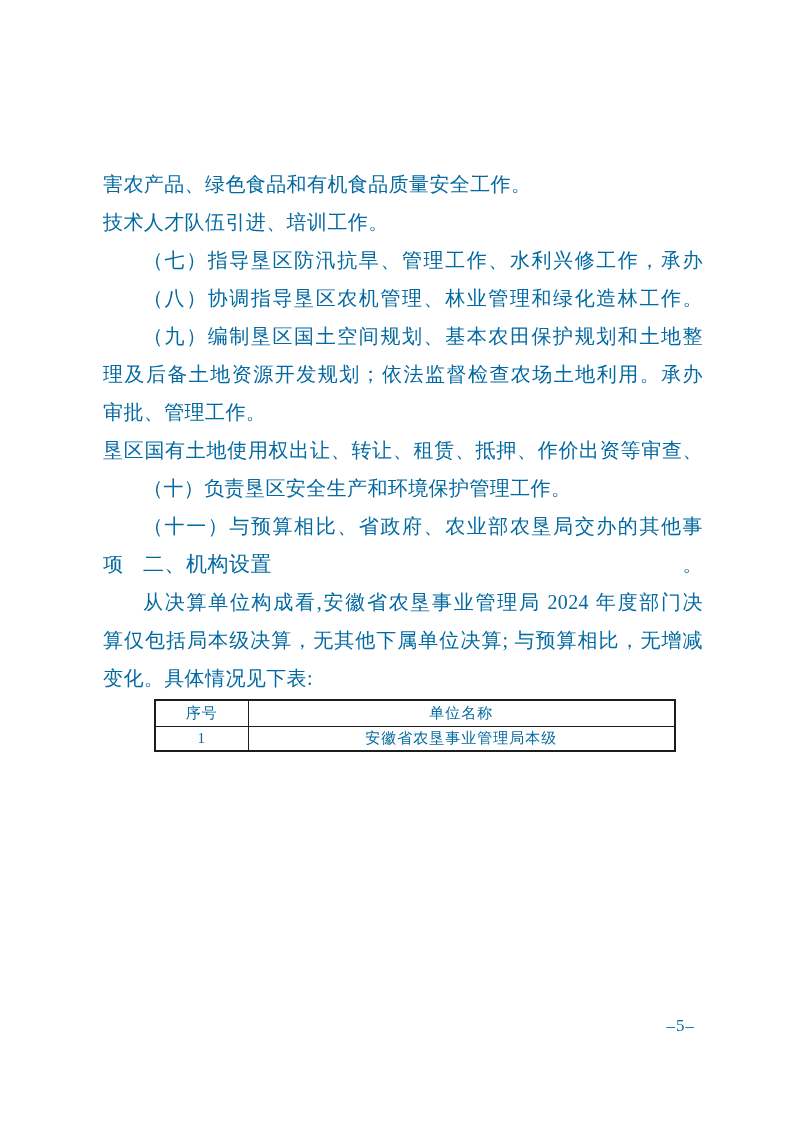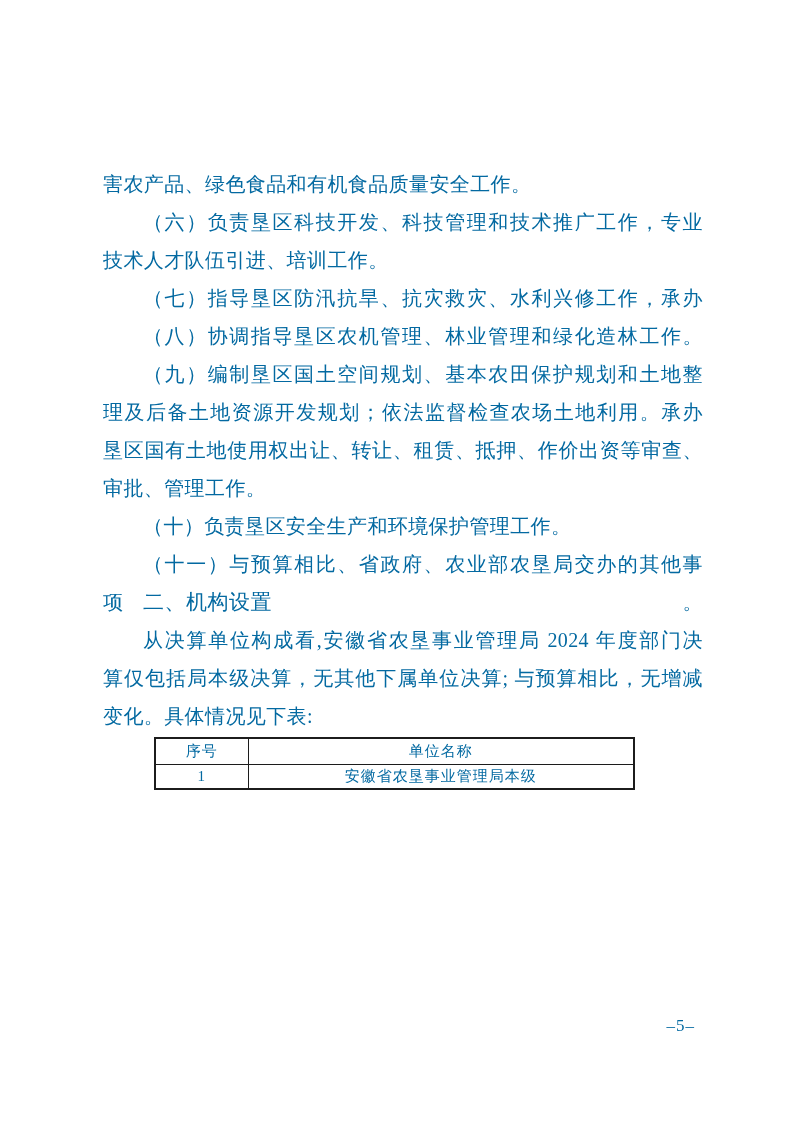--- a/index.html
+++ b/index.html
@@ -41,21 +41,21 @@
     font-family: "Liberation Sans", "DejaVu Sans", sans-serif;
     font-weight: normal;
     font-size: 21px;
     letter-spacing: 0.5px;
   }
   .unit-table {
     border-collapse: collapse;
     table-layout: fixed;
     margin-left: 51px;
     margin-top: 2px;
-    width: 481px;
+    width: 522px;
     border: 2px solid #1c1c1c;
   }
   .unit-table col.col-seq { width: 93px; }
   .unit-table th, .unit-table td {
     border: 1px solid #1c1c1c;
     font-size: 15px;
     font-weight: normal;
     text-align: center;
     vertical-align: middle;
     padding: 0;
@@ -72,28 +72,27 @@
     line-height: 20px;
   }
 </style>
 </head>
 <body>
 
 <div class="page">
   <div class="content">
     <div id="lines">
         <div class="line">害农产品、绿色食品和有机食品质量安全工作。</div>
-        <div class="line indent fill">（六）负责垦区科技开发、科技管理和技术推广工作，专业</div>
         <div class="line">技术人才队伍引进、培训工作。</div>
-        <div class="line indent fill">（七）指导垦区防汛抗旱、抗灾救灾、水利兴修工作，承办</div>
+        <div class="line indent fill">（七）指导垦区防汛抗旱、管理工作、水利兴修工作，承办</div>
         <div class="line indent fill">（八）协调指导垦区农机管理、林业管理和绿化造林工作。</div>
         <div class="line indent fill">（九）编制垦区国土空间规划、基本农田保护规划和土地整</div>
         <div class="line fill">理及后备土地资源开发规划；依法监督检查农场土地利用。承办</div>
+        <div class="line">审批、管理工作。</div>
         <div class="line fill">垦区国有土地使用权出让、转让、租赁、抵押、作价出资等审查、</div>
-        <div class="line">审批、管理工作。</div>
         <div class="line indent">（十）负责垦区安全生产和环境保护管理工作。</div>
         <div class="line indent fill">（十一）与预算相比、省政府、农业部农垦局交办的其他事项。</div>
         <div class="line indent heading">二、机构设置</div>
         <div class="line indent fill">从决算单位构成看,安徽省农垦事业管理局 2024 年度部门决</div>
         <div class="line fill">算仅包括局本级决算，无其他下属单位决算; 与预算相比，无增减</div>
         <div class="line">变化。具体情况见下表:</div>
       </div>
     <table class="unit-table">
       <colgroup>
         <col class="col-seq">

